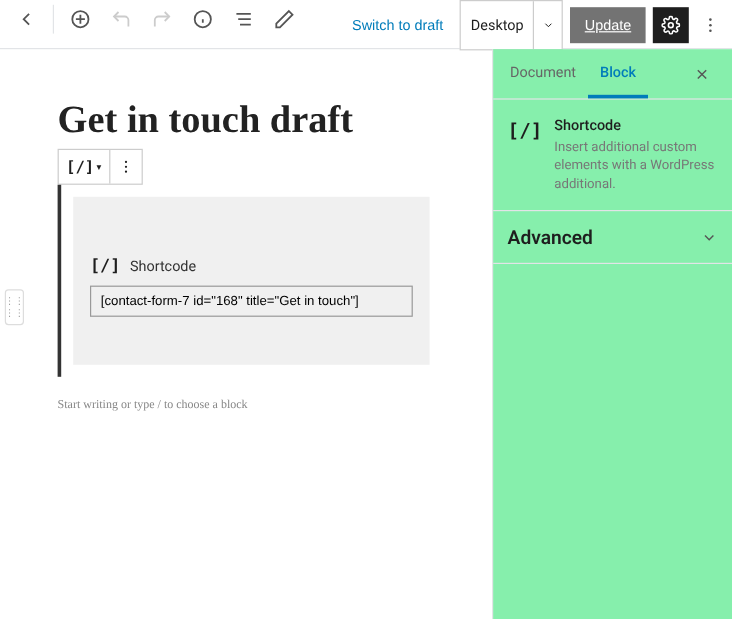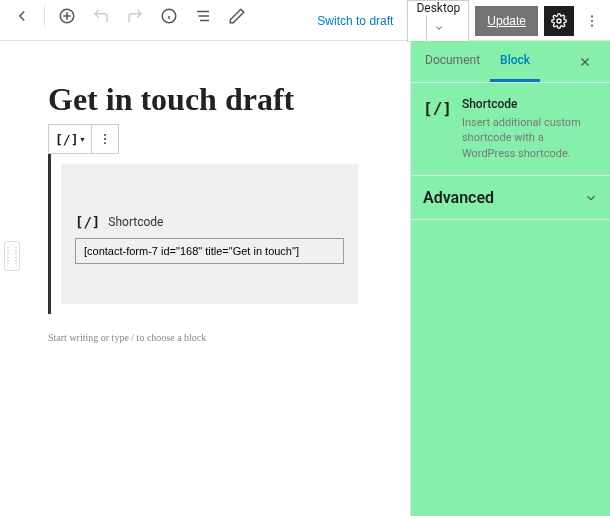--- a/index.html
+++ b/index.html
@@ -7,21 +7,21 @@
 
   
   .topbar { height: 41px; display: flex; align-items: flex-start; border-bottom: 1px solid #e2e4e7; padding: 0 6px; }
   .topbar-left { display: flex; align-items: center; gap: 2px; }
   .tb-btn { width: 32px; height: 32px; display: flex; align-items: center; justify-content: center; background: transparent; border: none; cursor: pointer; color: #555; }
   .tb-btn svg { width: 18px; height: 18px; }
   .tb-btn.disabled { color: #ccc; }
   .tb-sep { width: 1px; height: 24px; background: #e2e4e7; margin: 0 4px; }
   .topbar-right { margin-left: auto; display: flex; align-items: center; gap: 6px; }
   .link-btn { color: #007cba; background: transparent; border: none; font-size: 12px; padding: 0 8px; height: 32px; cursor: pointer; }
-  .device-select { display: flex; align-items: center; height: 42px; border: 1px solid #ccc; background: #fff; flex-direction: column; }
+  .device-select { display: flex; align-items: center; height: 42px; border: 1px solid #ccc; background: #fff; }
   .device-select .label { padding: 0 8px; font-size: 12px; }
   .device-select .chev { width: 24px; display:flex; align-items:center; justify-content:center; border-left:1px solid #ccc; height:100%; }
   .update-btn { background: #737373; color: #fff; border: none; height: 30px; padding: 0 12px; font-size: 12px; cursor: pointer; text-decoration: underline; }
   .settings-btn { background: #1e1e1e; color: #fff; width: 30px; height: 30px; border: none; display:flex; align-items:center; justify-content:center; cursor:pointer; }
   .dots-btn { width: 24px; height: 30px; background: transparent; border: none; display:flex; align-items:center; justify-content:center; color:#555; cursor:pointer; }
 
   
   .main { display: flex; height: calc(516px - 41px); }
   .editor-area { flex: 1; position: relative; padding: 40px 20px 20px 20px; overflow: hidden; }
   .side-drag { position: absolute; left: 4px; top: 200px; width: 16px; height: 30px; border:1px solid #ddd; border-radius:3px; display:flex; flex-direction:column; align-items:center; justify-content:center; gap:2px; background:#fff; }
@@ -188,21 +188,21 @@
             <line x1="18" y1="6" x2="6" y2="18"></line>
             <line x1="6" y1="6" x2="18" y2="18"></line>
           </svg>
       </button>
     </div>
 
     <div class="sb-info">
       <span class="sc-icon">[/]</span>
       <div class="sb-info-text">
         <div class="name">Shortcode</div>
-        <div class="desc">Insert additional custom shortcode with a WordPress shortcode.</div>
+        <div class="desc">Insert additional custom elements with a WordPress additional.</div>
       </div>
     </div>
 
     <div class="sb-panel">
       <span class="pname">Advanced</span>
       <span class="chev">
         <svg width="14" height="14" viewBox="0 0 24 24" fill="none" stroke="currentColor" stroke-width="2">
             <polyline points="6 9 12 15 18 9"></polyline>
           </svg>
       </span>

